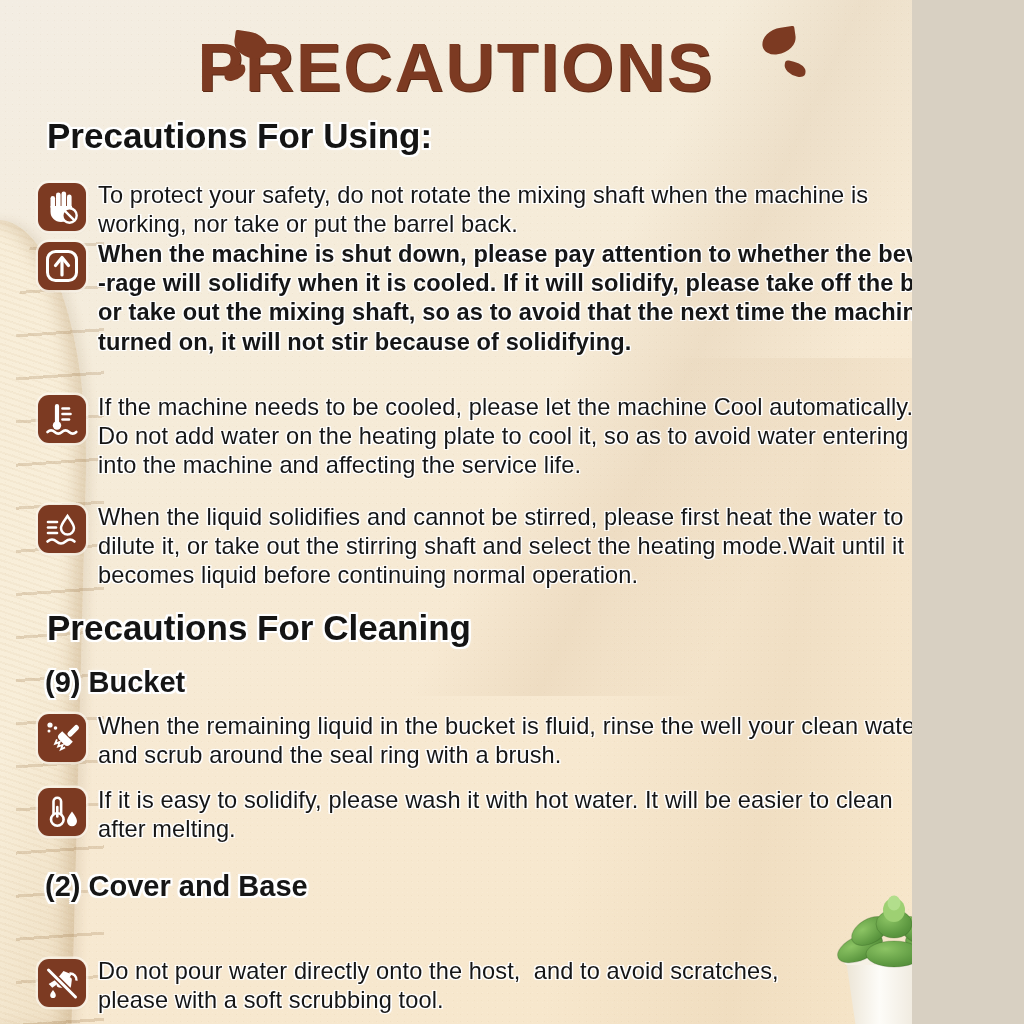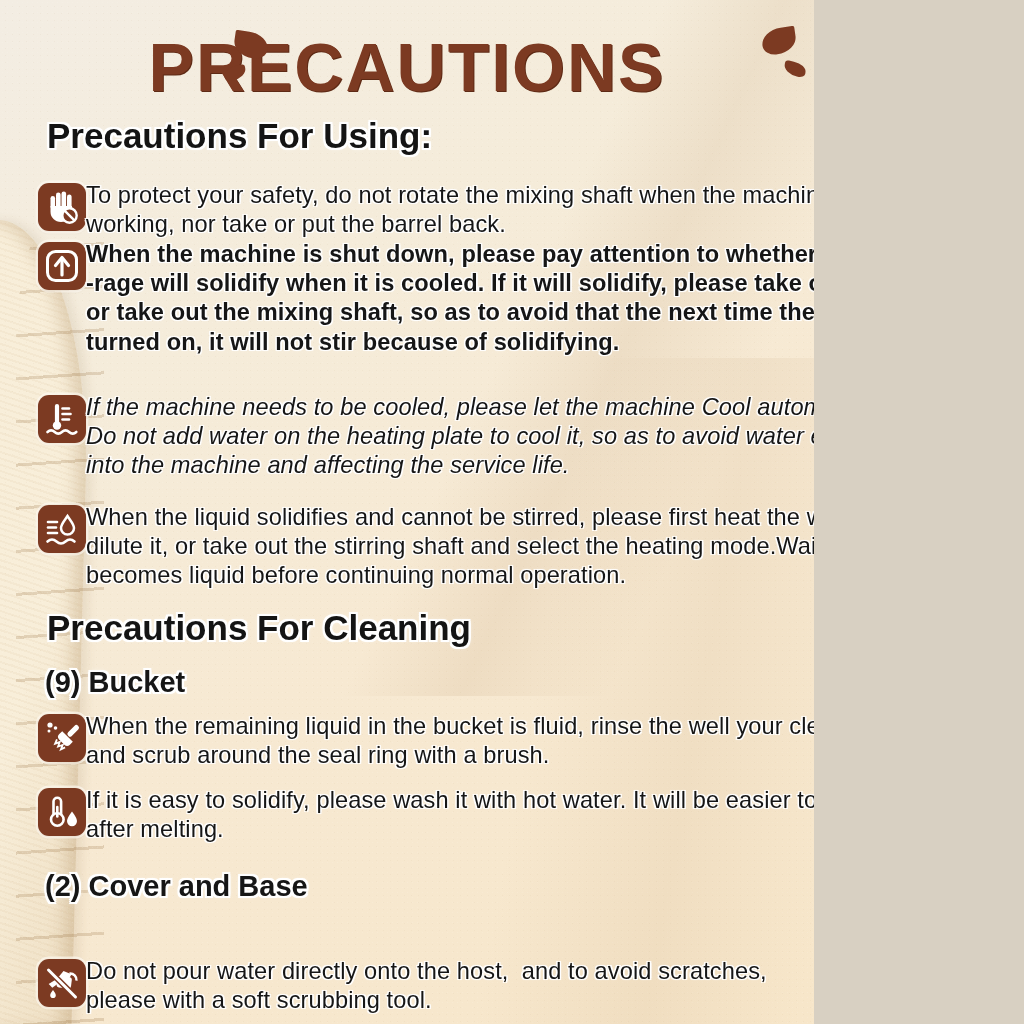--- a/index.html
+++ b/index.html
@@ -1,17 +1,17 @@
 <!DOCTYPE html>
 <html><head>
 <meta charset="utf-8">
 <style>
   html,body { margin:0; padding:0; background:#d8d0c2; }
   .canvas {
-    position:relative; width:814px; height:1024px; overflow:hidden;
+    position:relative; width:912px; height:1024px; overflow:hidden;
     font-family:"Liberation Sans", sans-serif;
     background:
       linear-gradient(150deg, #f3ede3 0%, #f5ecda 30%, #f7e9d2 58%, #f7e6c9 100%);
   }
   
   .texture {
     position:absolute; inset:0; pointer-events:none; opacity:.30;
     background-image:
       radial-gradient(rgba(255,255,255,.5) .7px, transparent .9px),
       radial-gradient(rgba(187,158,118,.28) .6px, transparent .8px);
@@ -68,21 +68,21 @@
     padding-left:15px;
   }
   .halo-soft {
     text-shadow:-1.4px -1.4px 0 rgba(255,255,255,.9), 1.4px -1.4px 0 rgba(255,255,255,.9),
                 -1.4px 1.4px 0 rgba(255,255,255,.9), 1.4px 1.4px 0 rgba(255,255,255,.9),
                  0 0 3px rgba(255,255,255,.9);
   }
   .h1 { position:absolute; left:32px; font-size:35px; font-weight:bold; color:#141414; }
   .h2 { position:absolute; left:30px; font-size:29px; font-weight:bold; color:#161616; }
 
-  .item { position:absolute; left:38px; width:956px; display:flex; gap:0; align-items:flex-start; }
+  .item { position:absolute; left:38px; width:956px; display:flex; gap:12px; align-items:flex-start; }
   .icon-box {
     flex:0 0 48px; width:48px; height:48px; border-radius:11px; background:#7c3a22;
     box-shadow:0 0 0 2.4px rgba(255,251,242,.65), 0 1px 3px rgba(90,50,20,.25);
     display:flex; align-items:center; justify-content:center; margin-top:2px;
   }
   .icon-box svg { width:40px; height:40px; display:block; }
   .item-text {
     font-size:23.6px; line-height:29.2px; color:#161616; letter-spacing:.1px;
     white-space:pre-wrap;
   }
@@ -136,21 +136,21 @@
         <line x1="20" y1="29" x2="20" y2="15" stroke="#fff" stroke-width="3.2" stroke-linecap="round"></line>
         <path d="M13.5 19.5 L20 11.5 L26.5 19.5" fill="none" stroke="#fff" stroke-width="3.2" stroke-linecap="round" stroke-linejoin="round"></path>
       </svg>
     </div>
     <div class="item-text halo-soft">When the machine is shut down, please pay attention to whether the beve
 -rage will solidify when it is cooled. If it will solidify, please take off the barrel
 or take out the mixing shaft, so as to avoid that the next time the machine is
 turned on, it will not stir because of solidifying.</div>
   </div>
 
-  <div class="item" style="top:393px;font-style:italic;">
+  <div class="item" style="top:393px;">
     <div class="icon-box">
       <svg viewBox="0 0 40 40">
         <line x1="15" y1="7" x2="15" y2="25" stroke="#fff" stroke-width="4.2" stroke-linecap="round"></line>
         <circle cx="15" cy="26.5" r="4.2" fill="#fff"></circle>
         <line x1="20.5" y1="9.5" x2="27" y2="9.5" stroke="#fff" stroke-width="2.6" stroke-linecap="round"></line>
         <line x1="20.5" y1="15" x2="28.5" y2="15" stroke="#fff" stroke-width="2.6" stroke-linecap="round"></line>
         <line x1="20.5" y1="20.5" x2="27" y2="20.5" stroke="#fff" stroke-width="2.6" stroke-linecap="round"></line>
         <path d="M5.5 33 q3.6 -3.4 7.2 0 t7.2 0 t7.2 0 t7.2 0" fill="none" stroke="#fff" stroke-width="2.6" stroke-linecap="round"></path>
       </svg>
     </div>

